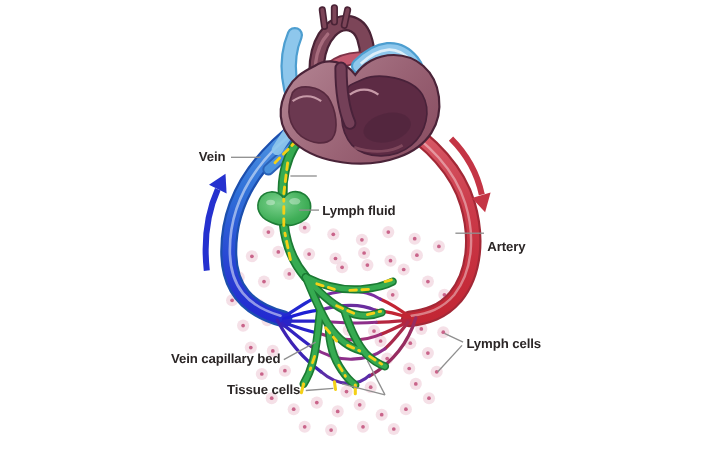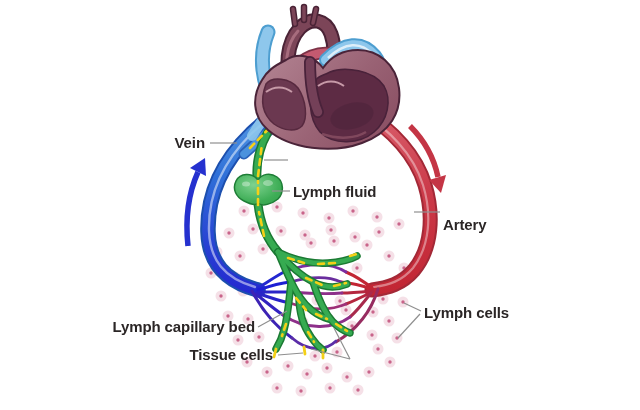--- a/index.html
+++ b/index.html
@@ -3,21 +3,21 @@
 <meta charset="utf-8">
 <style>
   html,body{margin:0;padding:0;}
   body{
     width:640px;height:410px;background:#ffffff;position:relative;overflow:hidden;
     font-family:"Liberation Sans","DejaVu Sans",sans-serif;
   }
   #stage{position:absolute;left:0;top:0;width:640px;height:410px;}
   svg{position:absolute;left:0;top:0;}
   .lbl{
-    position:absolute;font-size:15px;font-weight:700;color:#2b2626;
+    position:absolute;font-size:12px;font-weight:700;color:#2b2626;
     letter-spacing:-0.1px;white-space:nowrap;line-height:13px;
   }
 </style>
 </head>
 <body>
 
 <div id="stage">
 <svg width="640" height="410" viewBox="0 0 640 410">
   <defs>
     <linearGradient id="veinGrad" gradientUnits="userSpaceOnUse" x1="280" y1="100" x2="236" y2="292">
@@ -272,15 +272,15 @@
     <path d="M 278 355 L 303 353"></path>
     <path d="M 350 359 L 311 349"></path>
     <path d="M 350 359 L 334 328"></path>
   </g>
 </svg>
 
 <div class="lbl" style="right:435px;top:136px">Vein</div>
 <div class="lbl" style="left:293px;top:185px">Lymph fluid</div>
 <div class="lbl" style="left:443px;top:218px">Artery</div>
 <div class="lbl" style="left:424px;top:306px">Lymph cells</div>
-<div class="lbl" style="right:385px;top:320px">Lymph capillary bed</div>
+<div class="lbl" style="right:385px;top:320px">Vein capillary bed</div>
 <div class="lbl" style="right:367px;top:348px">Tissue cells</div>
 </div>
 
 </body></html>

